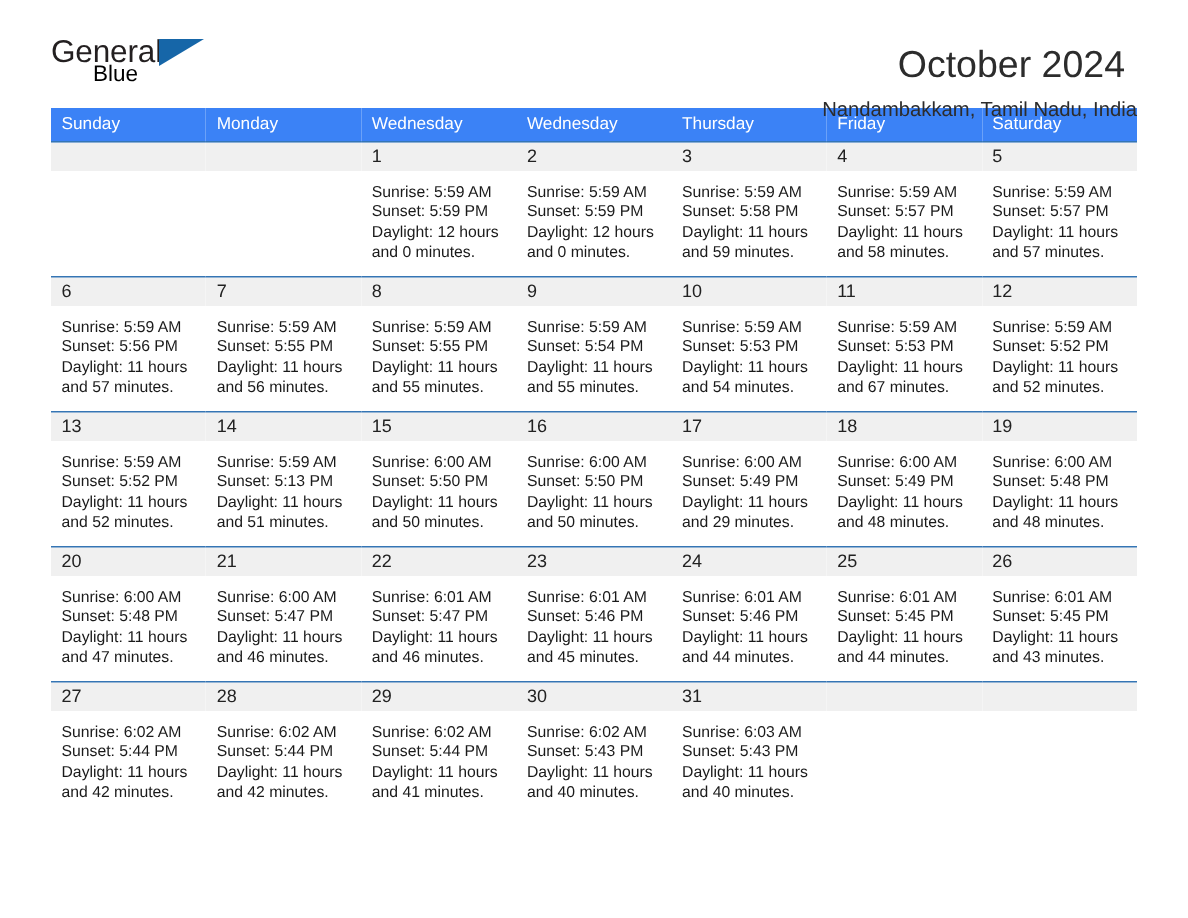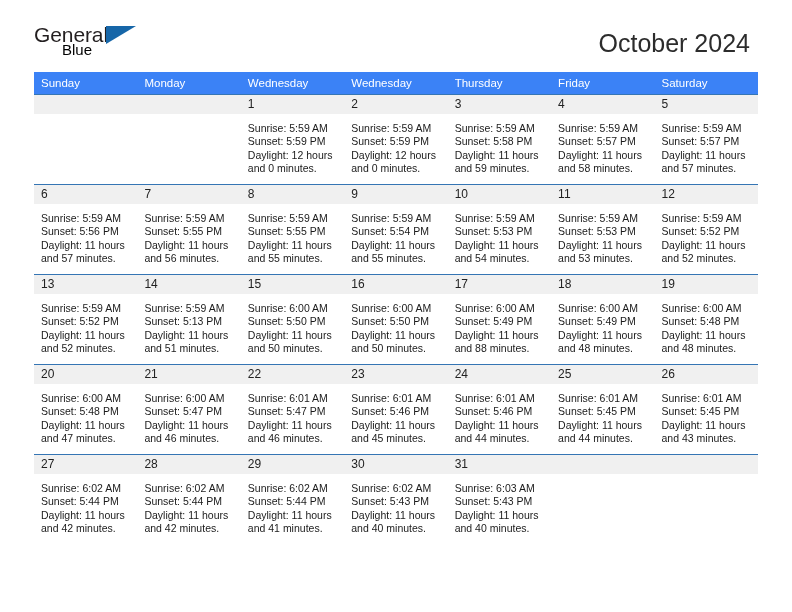--- a/index.html
+++ b/index.html
@@ -146,20 +146,21 @@
   <div class="header">
 
     <div class="logo">
       <span class="logo-general">General</span>
       <span class="logo-triangle"></span>
       <span class="logo-blue">Blue</span>
     </div>
 
     <div class="titles">
       <h1 class="cal-title">October 2024</h1>
+      <h2 class="cal-subtitle">Nandambakkam, Tamil Nadu, India</h2>
     </div>
 
   </div>
 
   <table class="calendar">
     <thead>
       <tr id="weekday-row">
           <th>Sunday</th>
           <th>Monday</th>
           <th>Wednesday</th>
@@ -270,21 +271,21 @@
               <div>Daylight: 11 hours</div>
               <div>and 54 minutes.</div>
             </div>
           </td>
           <td>
             <div class="daynum">11</div>
             <div class="cell-body">
               <div>Sunrise: 5:59 AM</div>
               <div>Sunset: 5:53 PM</div>
               <div>Daylight: 11 hours</div>
-              <div>and 53 minutes.</div>
+              <div>and 67 minutes.</div>
             </div>
           </td>
           <td>
             <div class="daynum">12</div>
             <div class="cell-body">
               <div>Sunrise: 5:59 AM</div>
               <div>Sunset: 5:52 PM</div>
               <div>Daylight: 11 hours</div>
               <div>and 52 minutes.</div>
             </div>
@@ -326,21 +327,21 @@
               <div>Daylight: 11 hours</div>
               <div>and 50 minutes.</div>
             </div>
           </td>
           <td>
             <div class="daynum">17</div>
             <div class="cell-body">
               <div>Sunrise: 6:00 AM</div>
               <div>Sunset: 5:49 PM</div>
               <div>Daylight: 11 hours</div>
-              <div>and 88 minutes.</div>
+              <div>and 29 minutes.</div>
             </div>
           </td>
           <td>
             <div class="daynum">18</div>
             <div class="cell-body">
               <div>Sunrise: 6:00 AM</div>
               <div>Sunset: 5:49 PM</div>
               <div>Daylight: 11 hours</div>
               <div>and 48 minutes.</div>
             </div>

